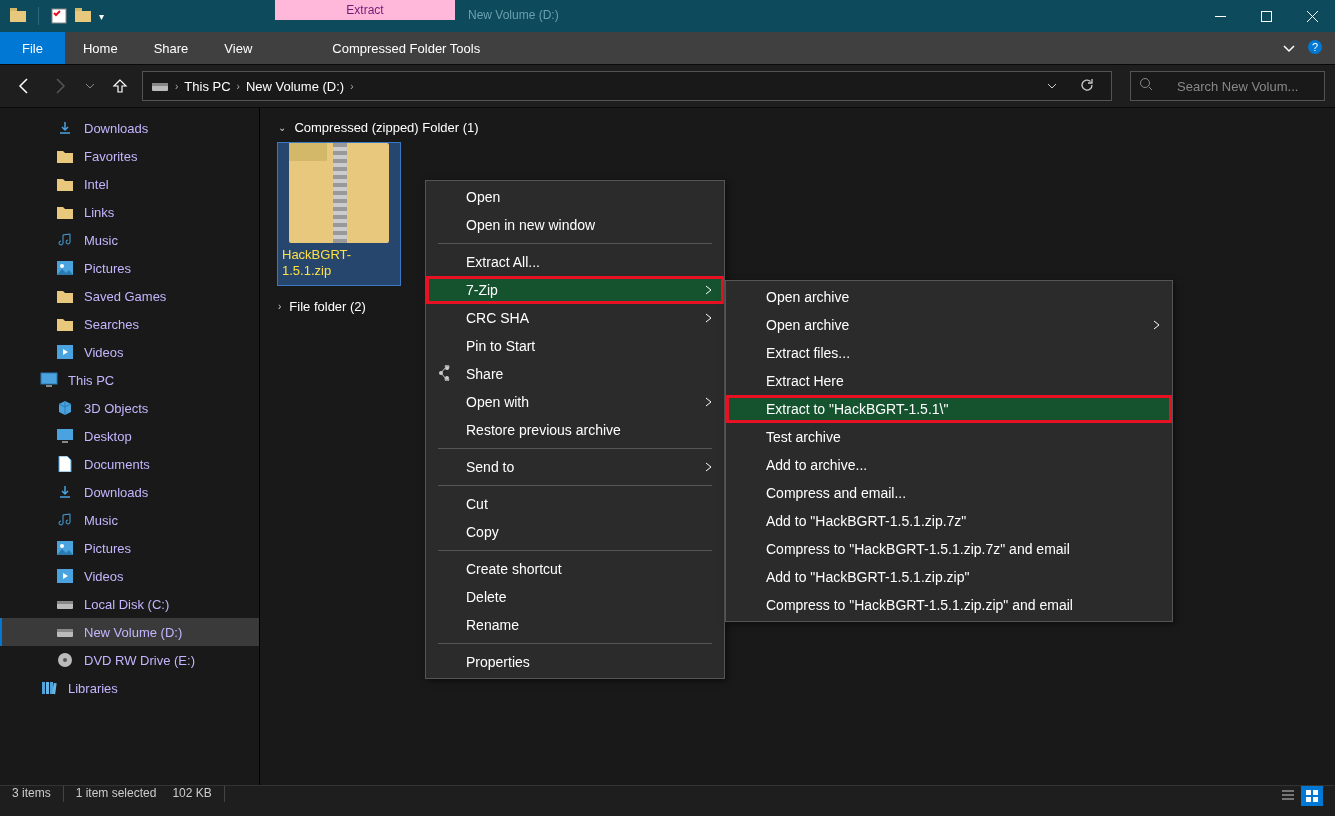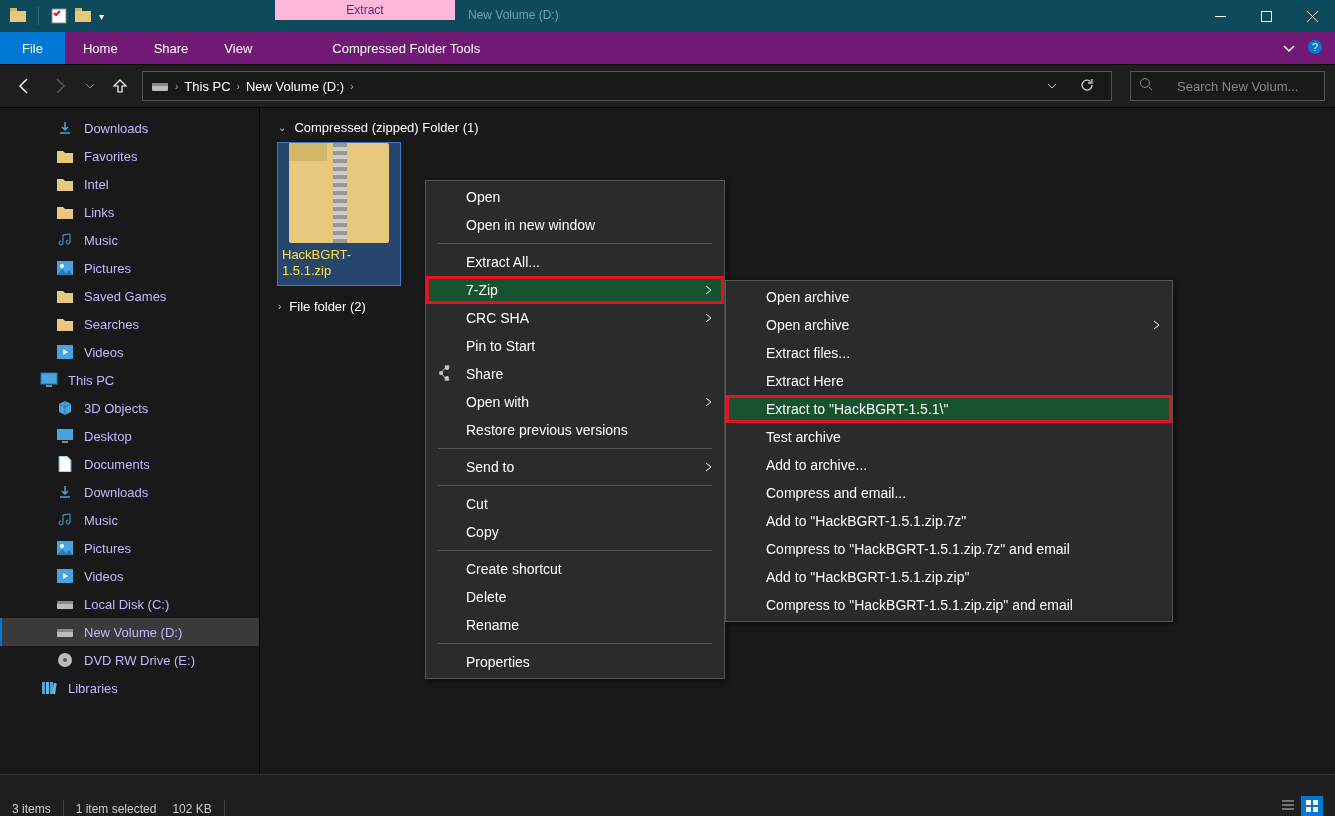--- a/index.html
+++ b/index.html
@@ -10,21 +10,21 @@
 .sys-icons { display: flex; align-items: center; gap: 8px; padding: 0 10px; }
 .sys-icon { width: 16px; height: 16px; display:inline-flex; align-items:center; justify-content:center; }
 .qat-sep { width: 1px; height: 18px; background: #2a6a7c; margin: 0 4px; }
 .extract-tab { position: absolute; left: 275px; top: 0; height: 20px; width: 180px; background: #ffb8d9; color: #701a75; display: flex; align-items: center; justify-content: center; font-size: 12px; }
 .win-title { position:absolute; left: 468px; color:#6aa0ae; font-size:12px; top:8px;}
 .win-controls { margin-left: auto; display: flex; }
 .win-btn { width: 46px; height: 32px; display: flex; align-items: center; justify-content: center; color: #fff; }
 .win-btn svg { width: 11px; height: 11px; }
 
 
-.ribbon { height: 32px; background: #701a75; display: flex; align-items: stretch; color: #fff; font-size: 13px; }
+.ribbon { height: 32px; background: #404040; display: flex; align-items: stretch; color: #fff; font-size: 13px; }
 .file-tab { background: #0078d4; padding: 0 22px; display: flex; align-items: center; }
 .rib-tab { padding: 0 18px; display: flex; align-items: center; }
 .ribbon-right { margin-left:auto; display:flex; align-items:center; gap:12px; padding-right:12px;}
 .chev-down { display:inline-flex; }
 
 
 .addrbar { height: 44px; background: #1e1e1e; display: flex; align-items: center; padding: 0 10px; gap: 8px; border-top:1px solid #0a0a0a; border-bottom:1px solid #0a0a0a;}
 .nav-btn { width: 28px; height: 28px; display: flex; align-items: center; justify-content: center; color:#fff; }
 .nav-btn.disabled { color:#555; }
 .breadcrumb { flex: 1; height: 30px; border: 1px solid #535353; background: #191919; display: flex; align-items: center; padding: 0 8px; font-size: 13px; gap:6px; }
@@ -60,21 +60,21 @@
 .ctx2 { left: 725px; top: 280px; width: 448px; }
 .ctx-item { height: 28px; display: flex; align-items: center; padding: 0 14px 0 40px; position:relative; color:#fff;}
 .ctx-item.bold { font-weight:400; }
 .ctx-item.hover { background:#14532d; }
 .ctx-item.highlight-red { outline:3px solid #e81123; outline-offset:-3px; }
 .ctx-sep { height:1px; background:#555; margin:4px 12px; }
 .ctx-arrow { position:absolute; right:12px; color:#fff; }
 .ctx-icon-left { position:absolute; left:10px; }
 
 
-.status { position:absolute; bottom:0; left:0; right:0; height:42px; background:#1e1e1e; border-top:1px solid #333; display:flex; align-items:flex-end; font-size:12px; color:#ccc; padding:0 12px; gap:12px;}
+.status { position:absolute; bottom:0; left:0; right:0; height:31px; background:#1e1e1e; border-top:1px solid #333; display:flex; align-items:flex-start; font-size:12px; color:#ccc; padding:0 12px; gap:12px;}
 .status-sep { width:1px; height:16px; background:#444;}
 .status-views { margin-left:auto; display:flex; gap:2px;}
 .view-btn { width:22px; height:20px; display:flex; align-items:center; justify-content:center;}
 .view-btn.active { background:#0078d4; }
 
 .folder-svg { width:16px; height:14px; fill:#e8c87d; }
 </style>
 </head>
 <body>
 
@@ -428,21 +428,21 @@
         </svg></span>
       <span>Share</span>
     </div>
     <div class="ctx-item">
       <span>Open with</span>
       <span class="ctx-arrow"><svg width="8" height="10" viewBox="0 0 8 10">
           <path d="M2 1l5 4-5 4" stroke="#fff" fill="none"></path>
         </svg></span>
     </div>
     <div class="ctx-item">
-      <span>Restore previous versions</span>
+      <span>Restore previous archive</span>
     </div>
     <div class="ctx-sep"></div>
     <div class="ctx-item">
       <span>Send to</span>
       <span class="ctx-arrow"><svg width="8" height="10" viewBox="0 0 8 10">
           <path d="M2 1l5 4-5 4" stroke="#fff" fill="none"></path>
         </svg></span>
     </div>
     <div class="ctx-sep"></div>
     <div class="ctx-item">

